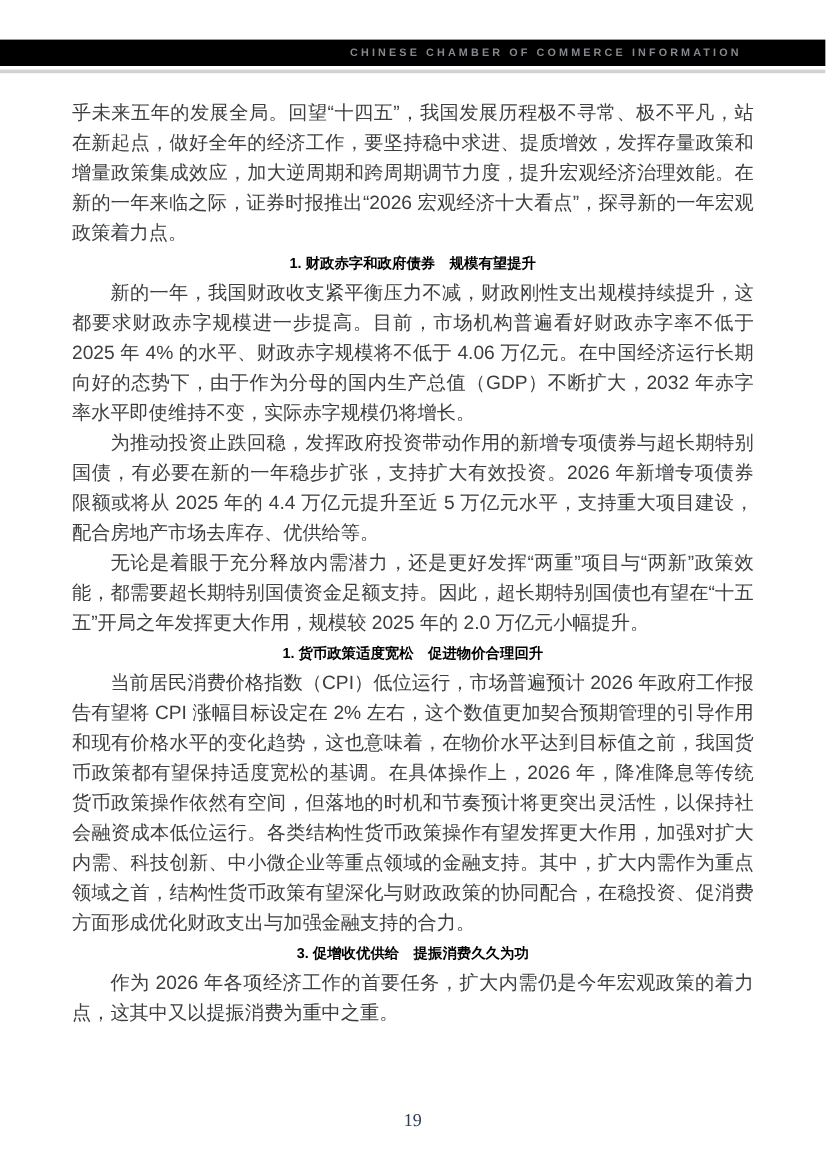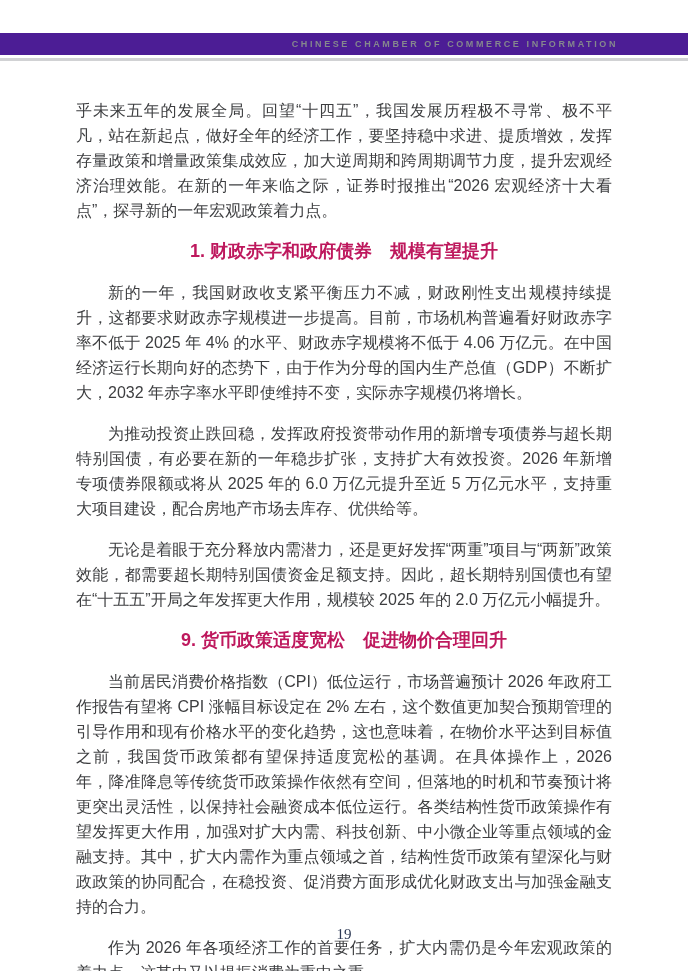--- a/index.html
+++ b/index.html
@@ -13,21 +13,21 @@
     position: relative;
     font-family: "Liberation Sans", "DejaVu Sans", sans-serif;
     overflow: hidden;
   }
   .masthead-band {
     position: absolute;
     left: 0;
     top: 33px;
     width: 688px;
     height: 22px;
-    background: #4c1d95;
+    background: #000000;
   }
   .masthead-text {
     position: absolute;
     right: 70px;
     top: 0;
     height: 22px;
     line-height: 22px;
     font-size: 9px;
     font-weight: bold;
     letter-spacing: 2.6px;
@@ -45,34 +45,34 @@
   .article {
     position: absolute;
     left: 60px;
     top: 82px;
     width: 568px;
     color: #3d3e40;
     font-size: 16px;
     line-height: 25px;
   }
   .article p {
-    margin: 16px;
+    margin: 0;
     text-align: justify;
     text-justify: inter-ideograph;
   }
   .article p.indent {
     text-indent: 2em;
   }
   .article .section-heading {
     margin: 0;
     text-align: center;
     font-weight: bold;
-    font-size: 18px;
+    font-size: 12px;
     line-height: 25px;
-    color: #be185d;
+    color: #000000;
   }
   .page-footer {
     position: absolute;
     left: 0;
     top: 926px;
     width: 688px;
     text-align: center;
     font-family: "Liberation Serif", "DejaVu Serif", serif;
     font-size: 15px;
     color: #2e3a55;
@@ -83,21 +83,22 @@
 
 <div class="masthead-band">
   <div class="masthead-text">CHINESE CHAMBER OF COMMERCE INFORMATION</div>
 </div>
 <div class="masthead-rule"></div>
 
 <div class="article">
   <p class="noindent">乎未来五年的发展全局。回望“十四五”，我国发展历程极不寻常、极不平凡，站在新起点，做好全年的经济工作，要坚持稳中求进、提质增效，发挥存量政策和增量政策集成效应，加大逆周期和跨周期调节力度，提升宏观经济治理效能。在新的一年来临之际，证券时报推出“2026 宏观经济十大看点”，探寻新的一年宏观政策着力点。</p>
   <div class="section-heading">1. 财政赤字和政府债券　规模有望提升</div>
   <p class="indent">新的一年，我国财政收支紧平衡压力不减，财政刚性支出规模持续提升，这都要求财政赤字规模进一步提高。目前，市场机构普遍看好财政赤字率不低于 2025 年 4% 的水平、财政赤字规模将不低于 4.06 万亿元。在中国经济运行长期向好的态势下，由于作为分母的国内生产总值（GDP）不断扩大，2032 年赤字率水平即使维持不变，实际赤字规模仍将增长。</p>
-  <p class="indent">为推动投资止跌回稳，发挥政府投资带动作用的新增专项债券与超长期特别国债，有必要在新的一年稳步扩张，支持扩大有效投资。2026 年新增专项债券限额或将从 2025 年的 6.0 万亿元提升至近 5 万亿元水平，支持重大项目建设，配合房地产市场去库存、优供给等。</p>
+  <p class="indent">为推动投资止跌回稳，发挥政府投资带动作用的新增专项债券与超长期特别国债，有必要在新的一年稳步扩张，支持扩大有效投资。2026 年新增专项债券限额或将从 2025 年的 4.4 万亿元提升至近 5 万亿元水平，支持重大项目建设，配合房地产市场去库存、优供给等。</p>
   <p class="indent">无论是着眼于充分释放内需潜力，还是更好发挥“两重”项目与“两新”政策效能，都需要超长期特别国债资金足额支持。因此，超长期特别国债也有望在“十五五”开局之年发挥更大作用，规模较 2025 年的 2.0 万亿元小幅提升。</p>
-  <div class="section-heading">9. 货币政策适度宽松　促进物价合理回升</div>
+  <div class="section-heading">1. 货币政策适度宽松　促进物价合理回升</div>
   <p class="indent">当前居民消费价格指数（CPI）低位运行，市场普遍预计 2026 年政府工作报告有望将 CPI 涨幅目标设定在 2% 左右，这个数值更加契合预期管理的引导作用和现有价格水平的变化趋势，这也意味着，在物价水平达到目标值之前，我国货币政策都有望保持适度宽松的基调。在具体操作上，2026 年，降准降息等传统货币政策操作依然有空间，但落地的时机和节奏预计将更突出灵活性，以保持社会融资成本低位运行。各类结构性货币政策操作有望发挥更大作用，加强对扩大内需、科技创新、中小微企业等重点领域的金融支持。其中，扩大内需作为重点领域之首，结构性货币政策有望深化与财政政策的协同配合，在稳投资、促消费方面形成优化财政支出与加强金融支持的合力。</p>
+  <div class="section-heading">3. 促增收优供给　提振消费久久为功</div>
   <p class="indent">作为 2026 年各项经济工作的首要任务，扩大内需仍是今年宏观政策的着力点，这其中又以提振消费为重中之重。</p>
 
 </div>
 
 <div class="page-footer">19</div>
 
 </body></html>

